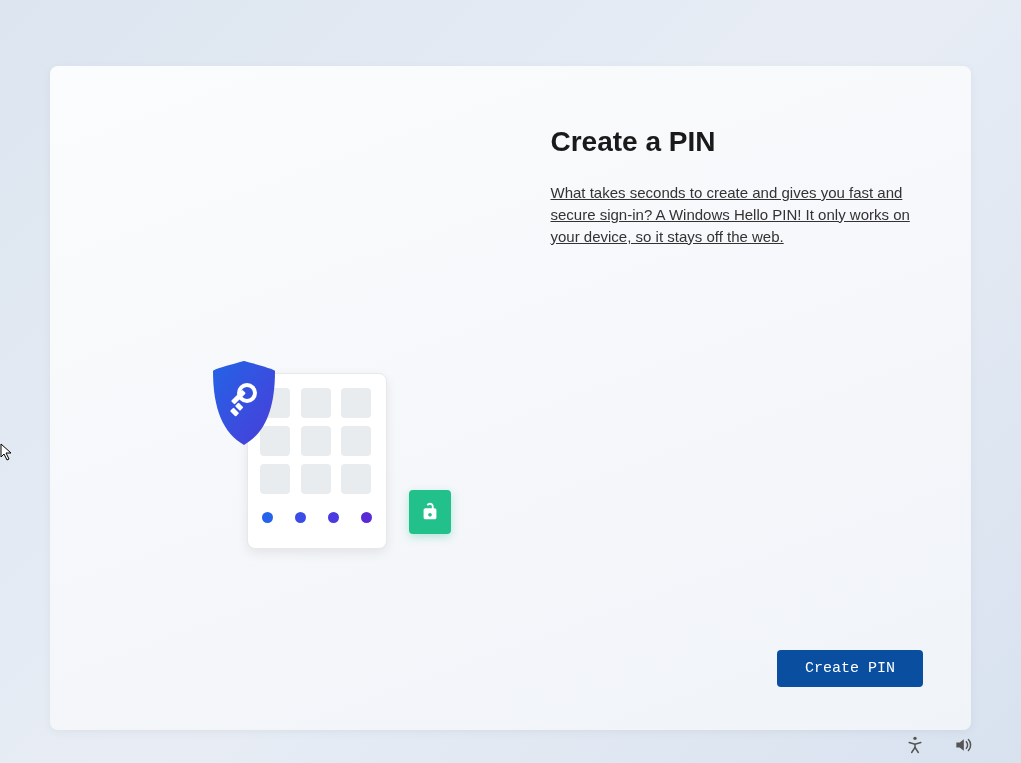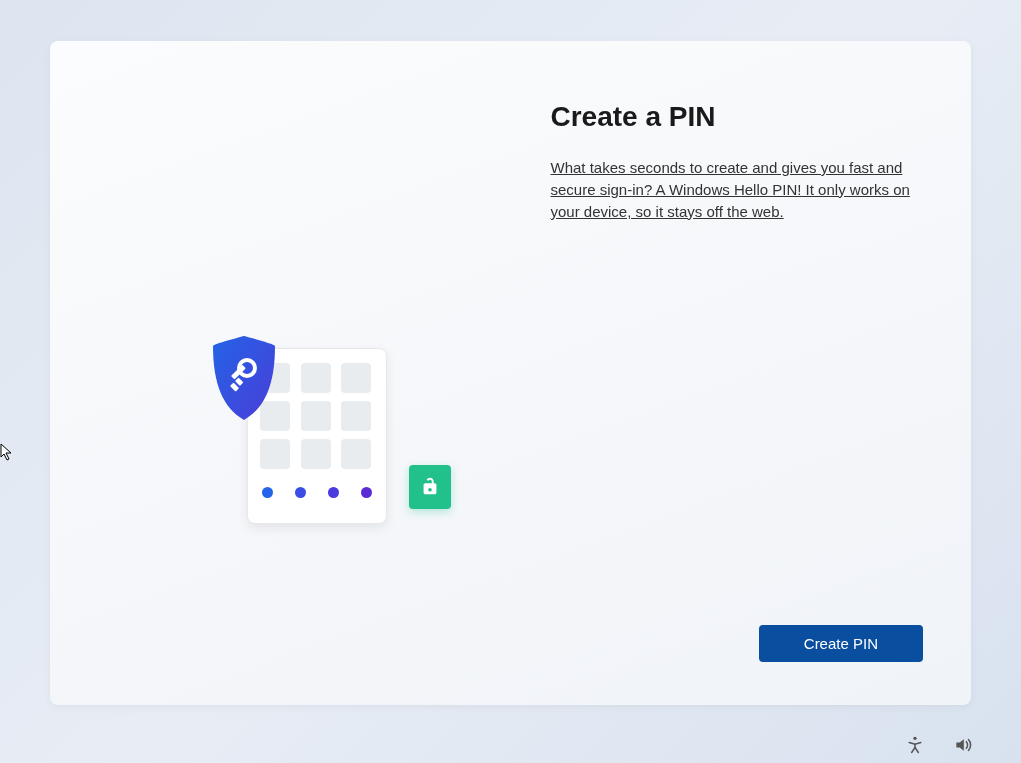--- a/index.html
+++ b/index.html
@@ -11,21 +11,21 @@
       width: 1021px;
       height: 763px;
       font-family: 'Segoe UI', Tahoma, Geneva, Verdana, sans-serif;
       background: linear-gradient(135deg, #dce5f0 0%, #e8edf5 50%, #d8e2ef 100%);
       overflow: hidden;
       position: relative;
     }
     .main-panel {
       position: absolute;
       left: 50px;
-      top: 41px;
+      top: 66px;
       width: 921px;
       height: 664px;
       background: linear-gradient(160deg, #fbfcfd 0%, #f0f3f8 100%);
       border-radius: 8px;
       box-shadow: 0 2px 10px rgba(0,0,0,0.05);
       display: flex;
     }
     .left-section {
       width: 50%;
       position: relative;
@@ -49,22 +49,22 @@
       max-width: 380px;
       text-decoration: underline;
     }
     .create-pin-button {
       position: absolute;
       right: 48px;
       bottom: 43px;
       background: #0a4ea0;
       color: #fff;
       font-size: 15px;
-      font-family: Liberation Sans, sans-serif;
-      padding: 10px 45px;
+      font-family: Liberation Mono, monospace;
+      padding: 10px 28px;
       border: none;
       border-radius: 4px;
       cursor: pointer;
     }
     .illustration {
       position: absolute;
       left: 150px;
       top: 293px;
       width: 260px;
       height: 200px;

